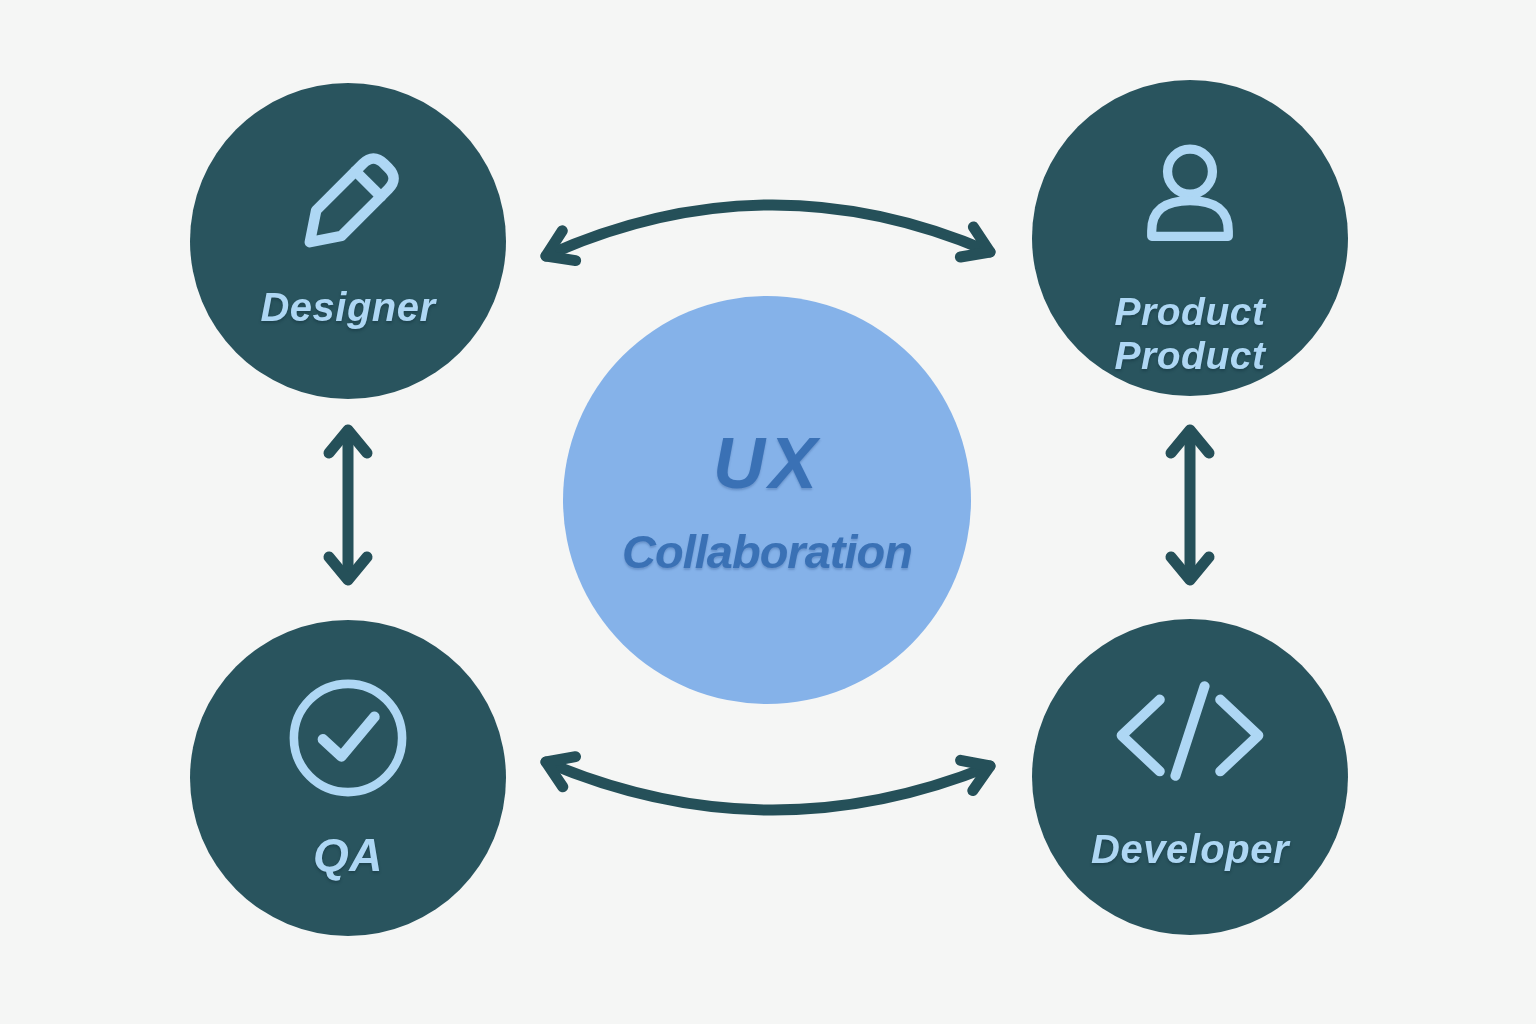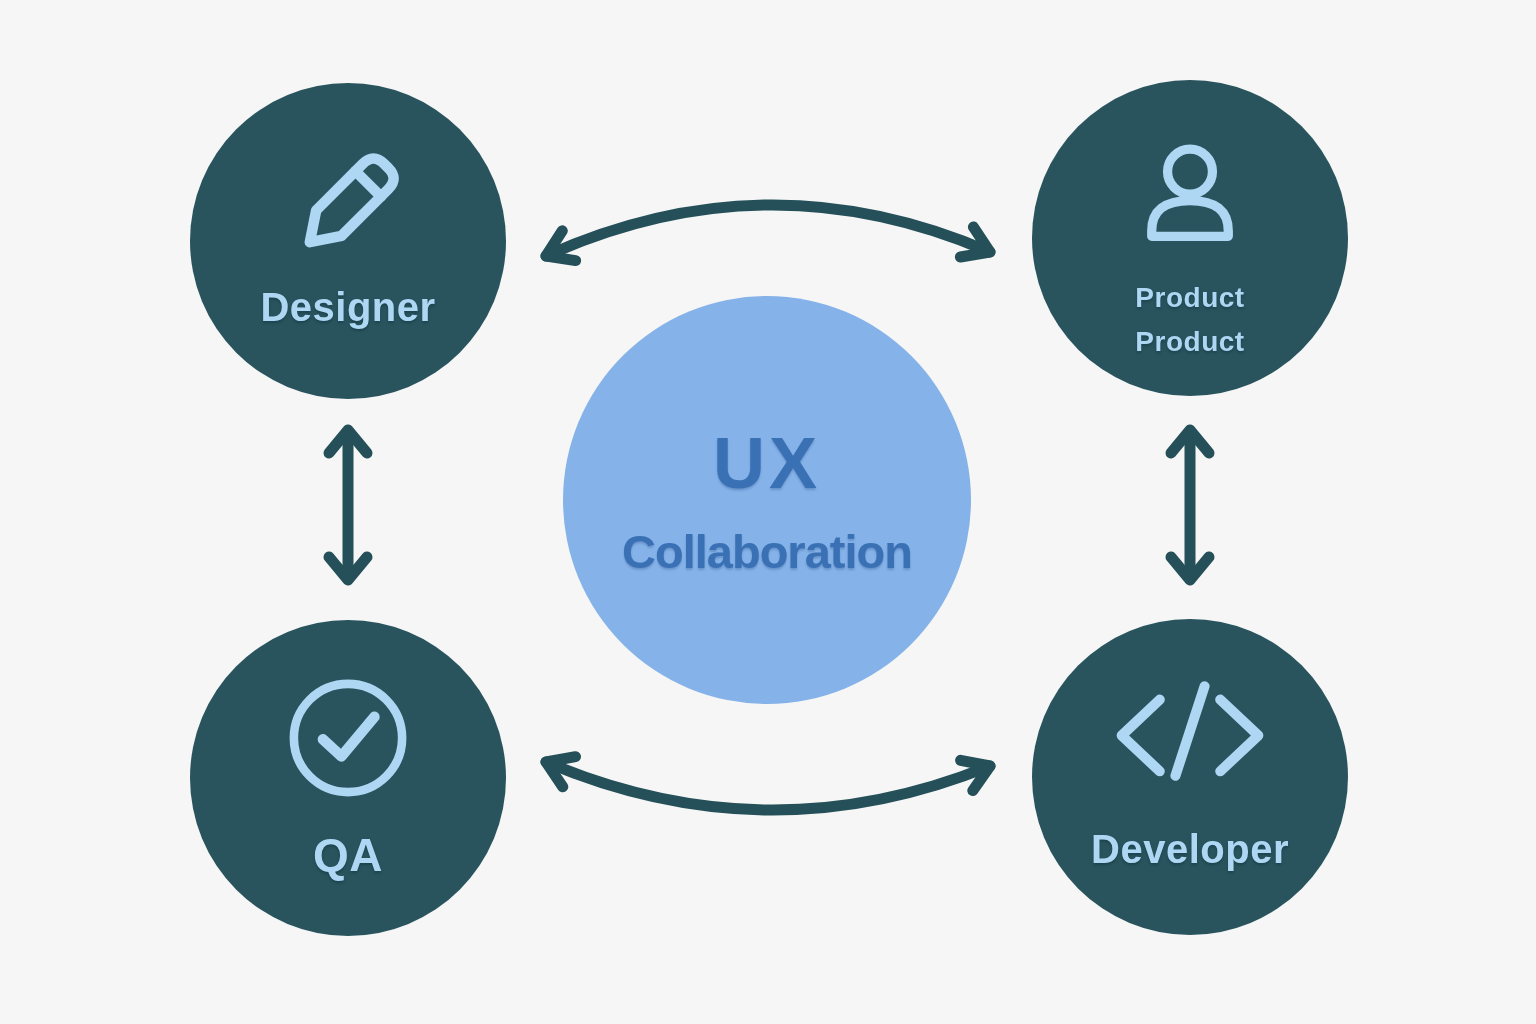--- a/index.html
+++ b/index.html
@@ -7,21 +7,21 @@
     --node_fill:#29545e;
     --node_text:#aed7f4;
     --icon_stroke:#aed7f4;
     --arrow:#255059;
     --center_fill:#85b2e9;
     --center_text:#3a71b5;
   }
   *{margin:0;padding:0;box-sizing:border-box;}
   html,body{width:1536px;height:1024px;overflow:hidden;}
   body{background:var(--background);font-family:"Liberation Sans","DejaVu Sans",sans-serif;}
-  .canvas{position:relative;width:1536px;height:804px;background:var(--background);}
+  .canvas{position:relative;width:1536px;height:804px;background:var(--background);font-style:italic;}
 
   .role-circle{
     position:absolute;width:316px;height:316px;border-radius:50%;
     background:var(--node_fill);
     display:flex;flex-direction:column;align-items:center;
   }
   .role-circle .label{
     color:var(--node_text);font-weight:bold;text-align:center;
     text-shadow:0 2px 3px rgba(8,35,45,.35);
     letter-spacing:.5px;
@@ -30,21 +30,21 @@
   .icon path,.icon circle,.icon line,.icon polyline{
     fill:none;stroke:var(--icon_stroke);stroke-linecap:round;stroke-linejoin:round;
   }
 
   #node-designer{left:190px;top:83px;padding-top:46px;}
   #node-designer .icon{width:150px;height:150px;}
   #node-designer .label{font-size:40px;margin-top:6px;}
 
   #node-product-manager{left:1032px;top:80px;padding-top:52px;}
   #node-product-manager .icon{width:132px;height:132px;}
-  #node-product-manager .label{font-size:28px;line-height:44px;margin-top:12px;}
+  #node-product-manager .label{font-size:39px;line-height:44px;margin-top:26px;}
 
   #node-qa{left:190px;top:620px;padding-top:52px;}
   #node-qa .icon{width:132px;height:132px;}
   #node-qa .label{font-size:46px;margin-top:24px;}
 
   #node-developer{left:1032px;top:619px;padding-top:56px;}
   #node-developer .icon{width:168px;height:122px;}
   #node-developer .label{font-size:40px;margin-top:30px;}
 
   .center-circle{

